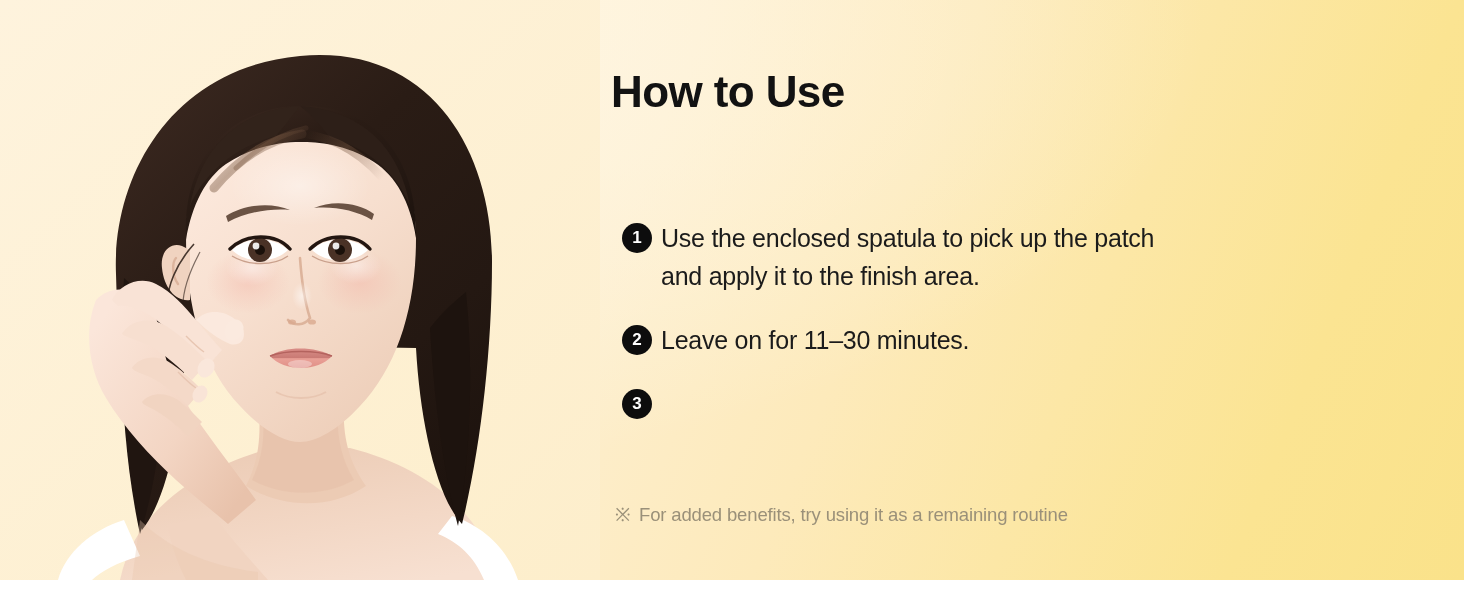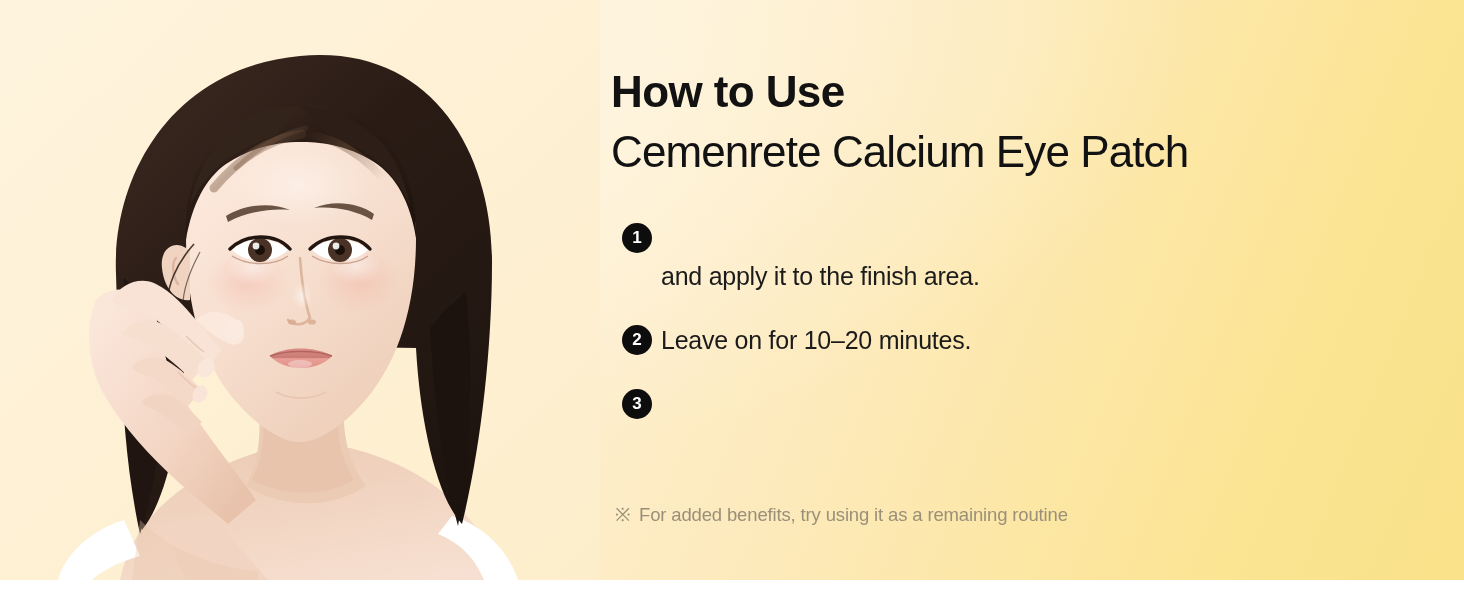--- a/index.html
+++ b/index.html
@@ -315,37 +315,36 @@
 
         <path d="M140 520 C168 548 208 566 258 572 L258 580 L132 580 Z" fill="#e7c6ad" opacity="0.35"></path>
       </g>
     </svg>
   </div>
 
   <div class="content">
 
     <div class="headline">
       <span>How to Use</span>
-      <span class="line2">Cemenrete Calcium Eye Patch</span>
     </div>
 
     <div class="steps">
 
       <div class="step">
         <span class="badge">1</span>
         <div class="step-text">
-          <br>
+          <span>Use the enclosed spatula to pick up the patch</span><br>
           <span>and apply it to the finish area.</span>
         </div>
       </div>
 
       <div class="step">
         <span class="badge">2</span>
         <div class="step-text">
-          <span>Leave on for 10–20 minutes.</span>
+          <span>Leave on for 11–30 minutes.</span>
         </div>
       </div>
 
       <div class="step">
         <span class="badge">3</span>
         <div class="step-text">
           <br>
         </div>
       </div>
 

